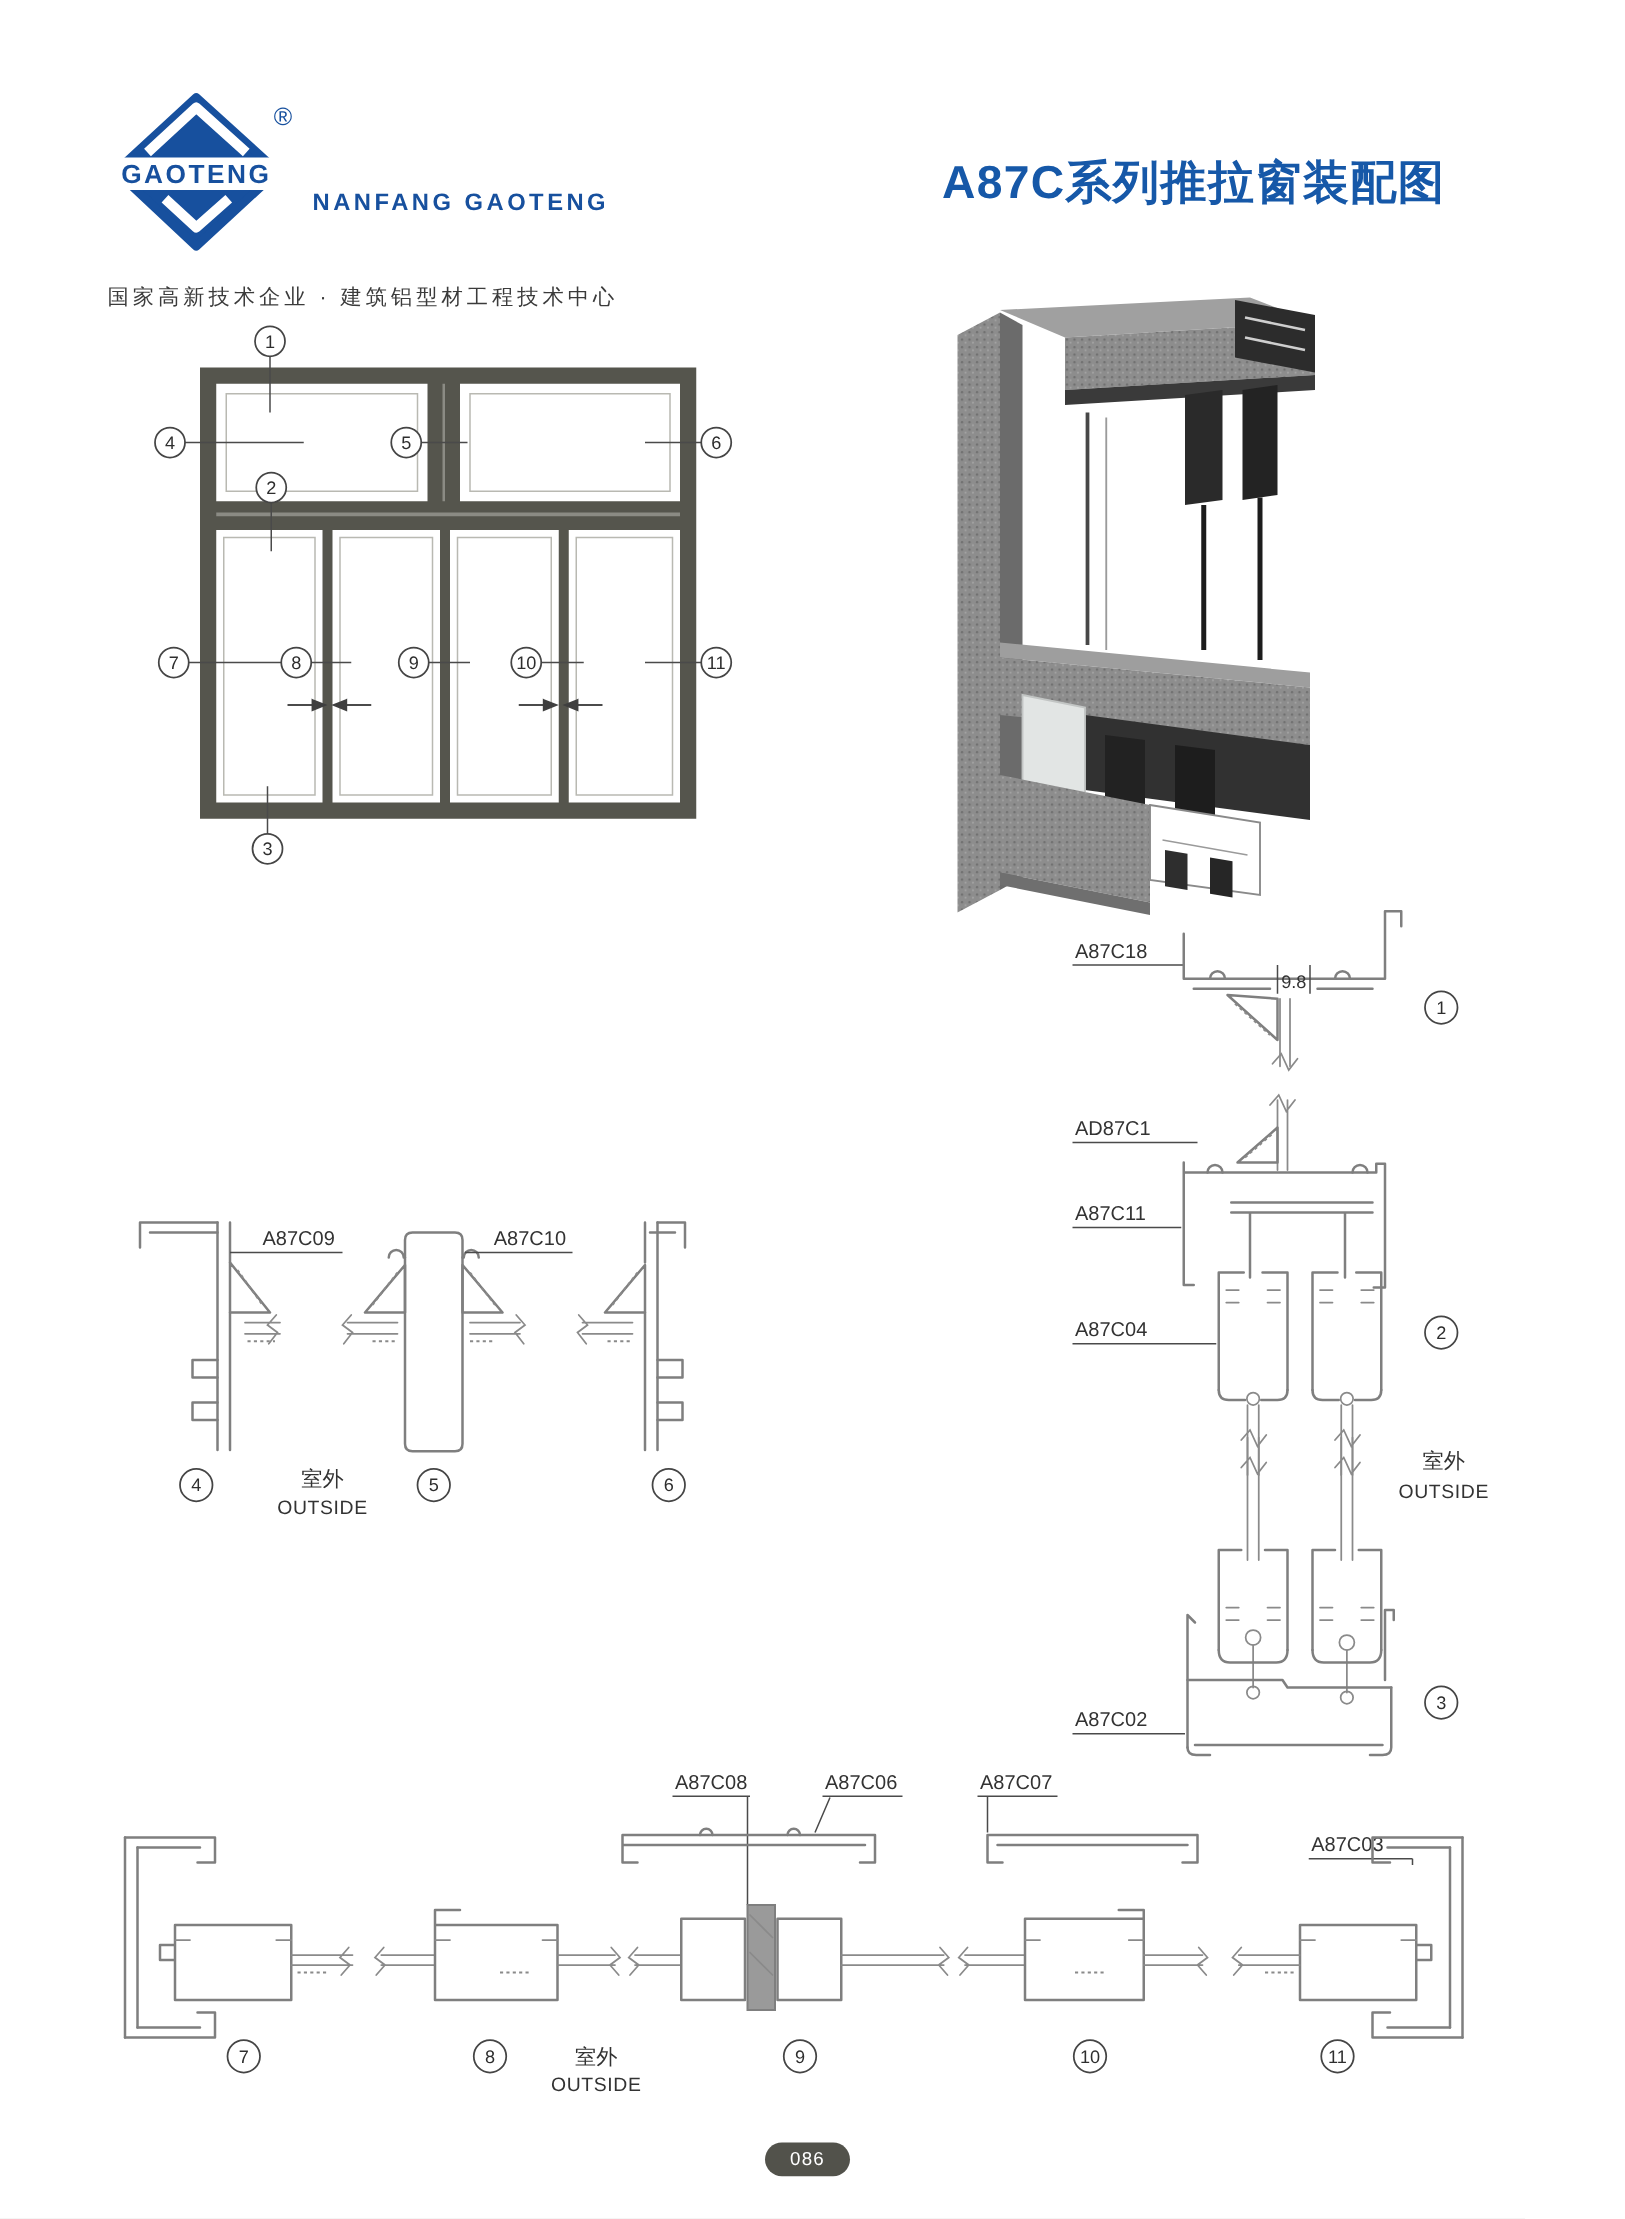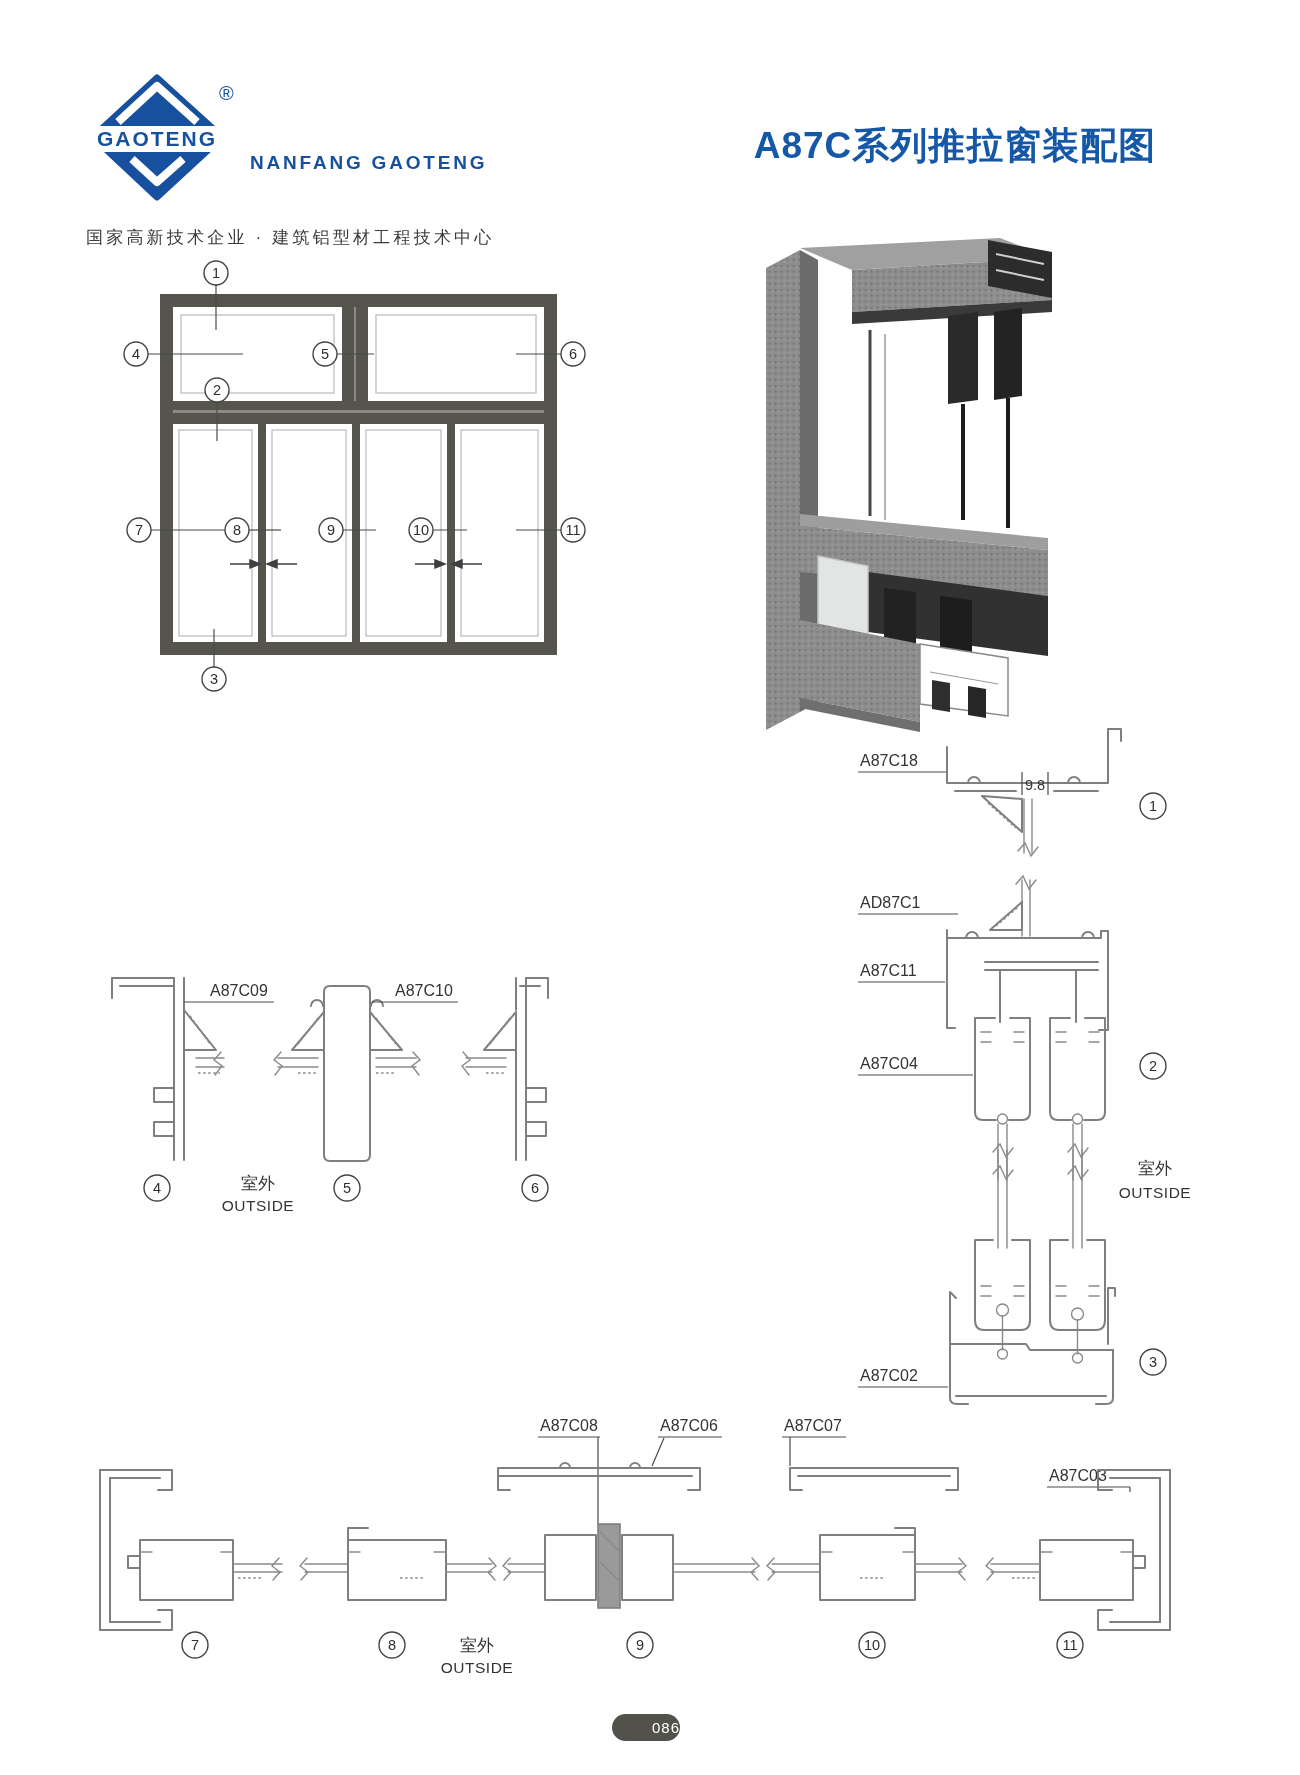--- a/index.html
+++ b/index.html
@@ -20,21 +20,21 @@
   .leader{fill:none;stroke:#4a4a4a;stroke-width:1.2;}
   .callout{fill:#ffffff;stroke:#454545;stroke-width:1.4;}
   .cnum{font-size:14.5px;fill:#2e2e2e;text-anchor:middle;}
   .lbl{font-size:16px;fill:#333333;}
   .dim{font-size:14.5px;fill:#333333;text-anchor:middle;}
   .otxt{font-size:17px;fill:#333333;text-anchor:middle;}
   .otxt2{font-size:15.5px;fill:#333333;text-anchor:middle;letter-spacing:0.5px;}
   .bevel{fill:none;stroke:#b9b9b2;stroke-width:1.2;}
   
   .badge{left:612px;top:1714px;width:68px;height:27px;background:#52524b;border-radius:13.5px;
-         color:#ffffff;font-size:15px;letter-spacing:1px;display:flex;align-items:center;justify-content:flex-end;}
+         color:#ffffff;font-size:15px;letter-spacing:1px;display:flex;align-items:center;justify-content:center;}
 </style>
 </head>
 <body>
 
 <div class="page">
 
   <svg style="left:80px;top:52px;" width="160" height="160" viewBox="80 52 160 160">
     <polygon points="157,78 222,137 157,197 93,137" fill="#17509e" stroke="#17509e" stroke-width="7" stroke-linejoin="round"></polygon>
     <path d="M118,122 L157,86 L197,122" fill="none" stroke="#ffffff" stroke-width="8" stroke-linejoin="round"></path>
     <path d="M132,159 L157,182 L183,159" fill="none" stroke="#ffffff" stroke-width="8" stroke-linejoin="round"></path>

